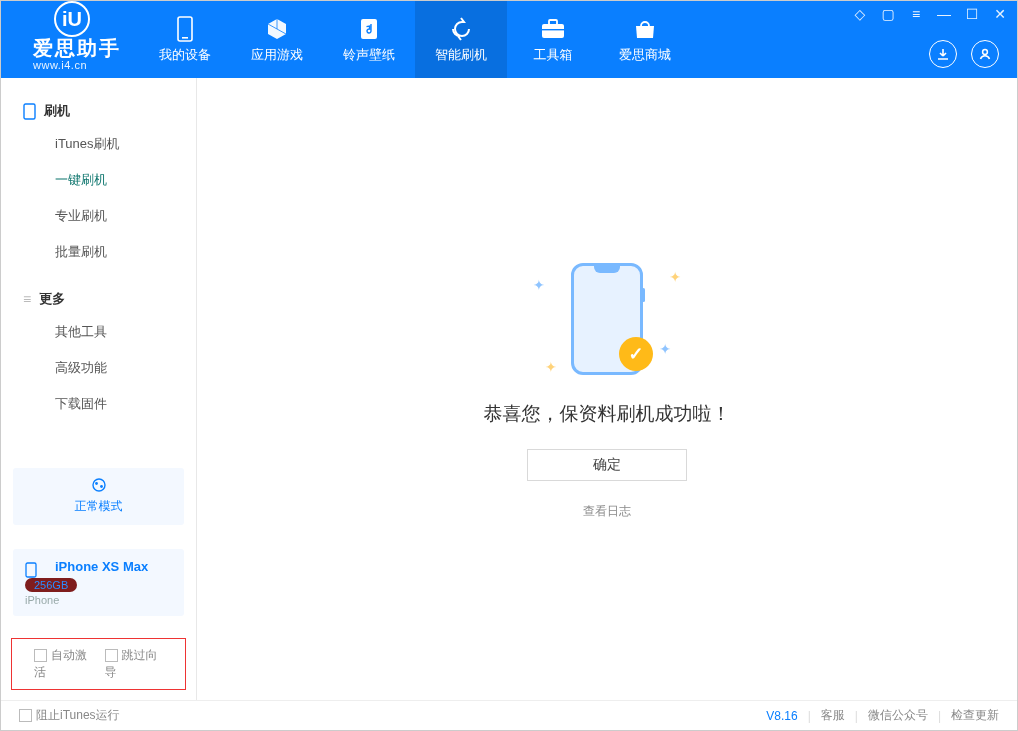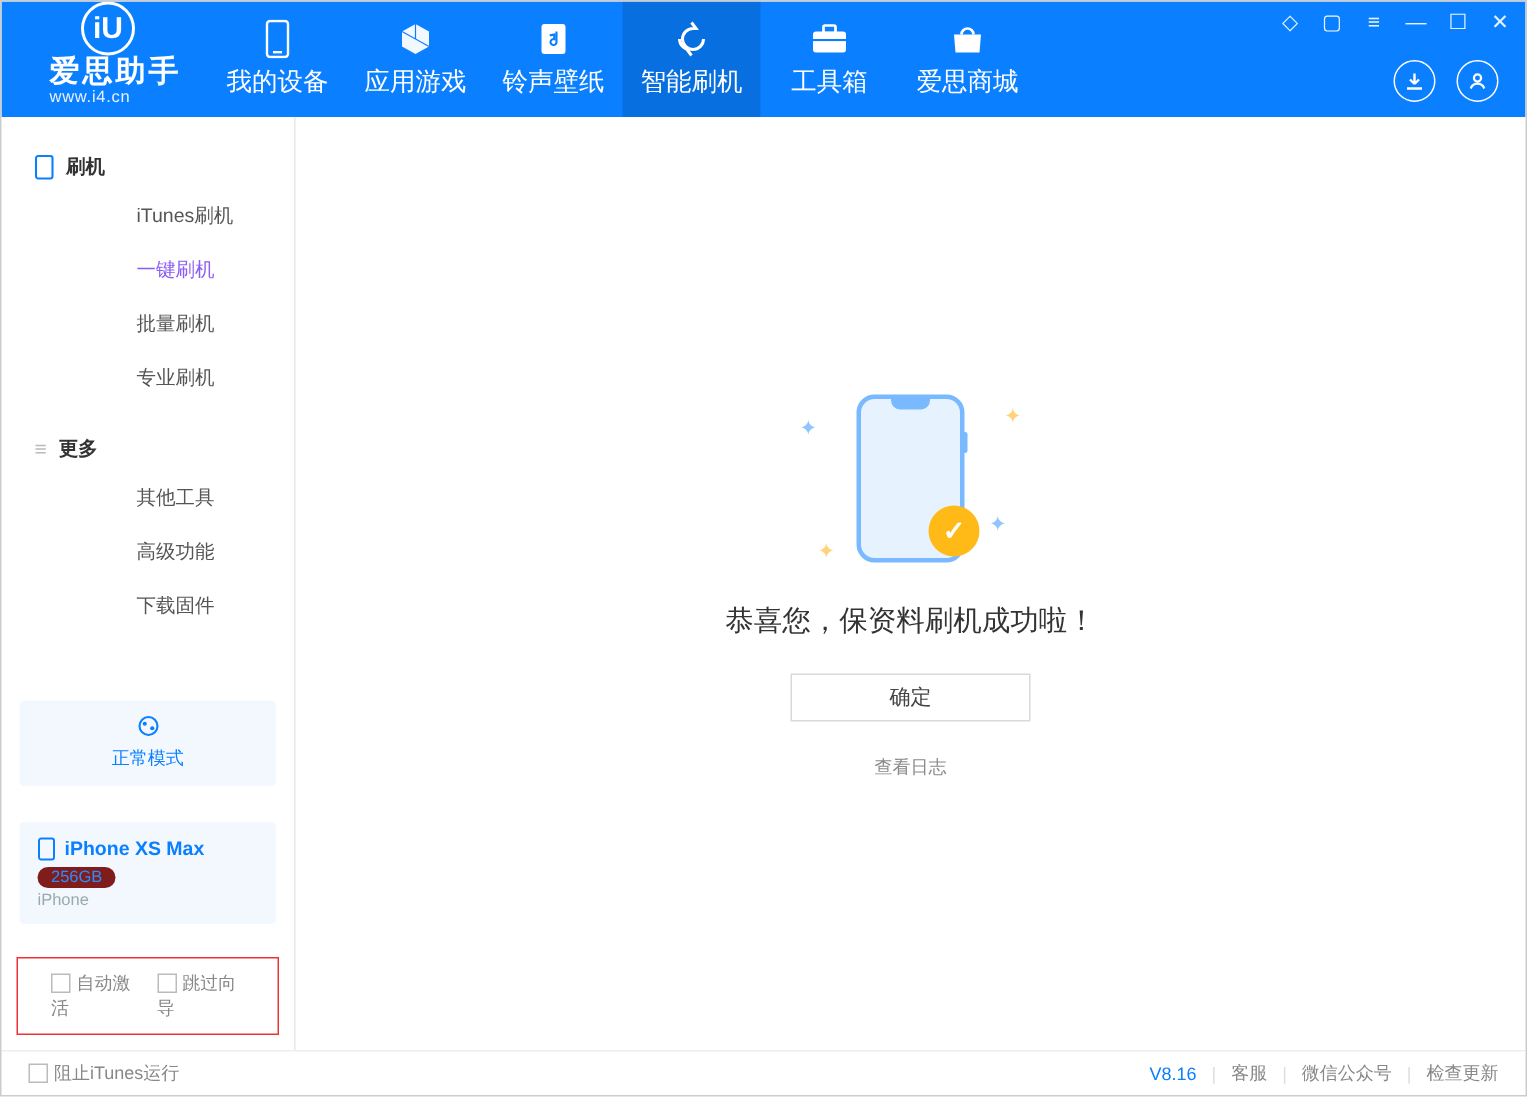--- a/index.html
+++ b/index.html
@@ -19,40 +19,40 @@
   width: 36px; height: 36px; border: 2.5px solid #fff; border-radius: 50%;
   display: flex; align-items: center; justify-content: center; font-weight: bold; font-size: 20px;
 }
 .logo-text { margin-left: 10px; }
 .logo-title { font-size: 20px; font-weight: 600; letter-spacing: 2px; line-height: 22px; }
 .logo-url   { font-size: 11px; opacity: .9; letter-spacing: .5px; }
 
 .tabs { display: flex; height: 100%; }
 .tab {
   width: 92px; display: flex; flex-direction: column; align-items: center; justify-content: center;
-  font-size: 17px; cursor: pointer; position: relative;
+  font-size: 13px; cursor: pointer; position: relative;
 }
 .tab.active { background: rgba(0,0,0,.12); }
 .tab-icon { width: 26px; height: 26px; display: flex; align-items: center; justify-content: center; margin-bottom: 4px; }
 
 .win-controls { position: absolute; top: 6px; right: 10px; display: flex; gap: 14px; align-items: center; }
 .win-controls span { width: 14px; height: 14px; display: inline-flex; align-items: center; justify-content: center; cursor: pointer; font-size: 14px; opacity: .9; }
 
 .header-right-icons { position: absolute; right: 18px; bottom: 10px; display: flex; gap: 14px; }
 .circle-btn { width: 28px; height: 28px; border: 1.6px solid #fff; border-radius: 50%; display: flex; align-items: center; justify-content: center; cursor: pointer; }
 
 
 .body-area { display: flex; height: calc(100% - 77px - 30px); }
 
 .sidebar { width: 196px; border-right: 1px solid #e8e8e8; padding-top: 18px; display: flex; flex-direction: column; }
 .side-section-title { display: flex; align-items: center; gap: 8px; padding: 6px 22px; font-size: 13px; color: #333; font-weight: 600; }
 .side-item {
-  padding: 9px 0 9px 54px; font-size: 13px; color: #555; cursor: pointer; margin-left: 36px;
-}
-.side-item.active { color: #8b5cf6; }
+  padding: 9px 0 9px 54px; font-size: 13px; color: #555; cursor: pointer;
+}
+.side-item.active { color: #0f766e; }
 
 .device-box { margin: 12px; background: #f3f8ff; border-radius: 3px; padding: 10px 12px; font-size: 12px; color: #333; }
 .device-box .mode { display: flex; align-items: center; gap: 6px; color: #0a7fff; font-size: 12px; flex-direction: column; }
 .device-box.second .name { font-weight: 600; font-size: 13px; color: #0a7fff; margin-bottom: 4px; }
 .storage-pill { display: inline-block; background: #7f1d1d; color: #2a8cff; border-radius: 10px; padding: 1px 9px; font-size: 11px; margin-bottom: 2px; }
 .device-sub { font-size: 11px; color: #9aa; }
 
 .sidebar-bottom {
   margin: 10px; border: 1.5px solid #e33; padding: 8px 22px; display: flex; align-items: center; gap: 12px;
   font-size: 12px; color: #888;
@@ -187,22 +187,22 @@
 
   <div class="sidebar">
     <div class="side-section-title">
       <svg width="13" height="17" viewBox="0 0 13 17">
           <rect x="1" y="1" width="11" height="15" rx="1.5" fill="none" stroke="#0a7fff" stroke-width="1.4"></rect>
         </svg>
       <span>刷机</span>
     </div>
     <div class="side-item">iTunes刷机</div>
     <div class="side-item active">一键刷机</div>
+    <div class="side-item">专业刷机</div>
     <div class="side-item">批量刷机</div>
-    <div class="side-item">专业刷机</div>
 
     <div class="side-section-title" style="margin-top:14px">
       <span style="color:#bbb;font-size:14px">≡</span>
       <span>更多</span>
     </div>
     <div class="side-item">其他工具</div>
     <div class="side-item">高级功能</div>
     <div class="side-item">下载固件</div>
 
     <div class="flex-spacer"></div>
@@ -212,21 +212,21 @@
         <svg width="14" height="14" viewBox="0 0 14 14">
             <circle cx="7" cy="7" r="6" fill="none" stroke="#0a7fff" stroke-width="1.4"></circle>
             <circle cx="4.5" cy="5.5" r="1.4" fill="#0a7fff"></circle>
             <circle cx="9.5" cy="8.5" r="1.4" fill="#0a7fff"></circle>
           </svg>
         <span>正常模式</span>
       </div>
     </div>
 
     <div class="device-box second">
-      <div style="display:flex;align-items:flex-start;gap:6px">
+      <div style="display:flex;align-items:flex-end;gap:18px">
         <svg width="12" height="16" viewBox="0 0 12 16">
             <rect x="1" y="1" width="10" height="14" rx="1.5" fill="none" stroke="#0a7fff" stroke-width="1.3"></rect>
           </svg>
         <span class="name">iPhone XS Max</span>
       </div>
       <span class="storage-pill">256GB</span>
       <div class="device-sub">iPhone</div>
     </div>
 
     <div class="sidebar-bottom">

